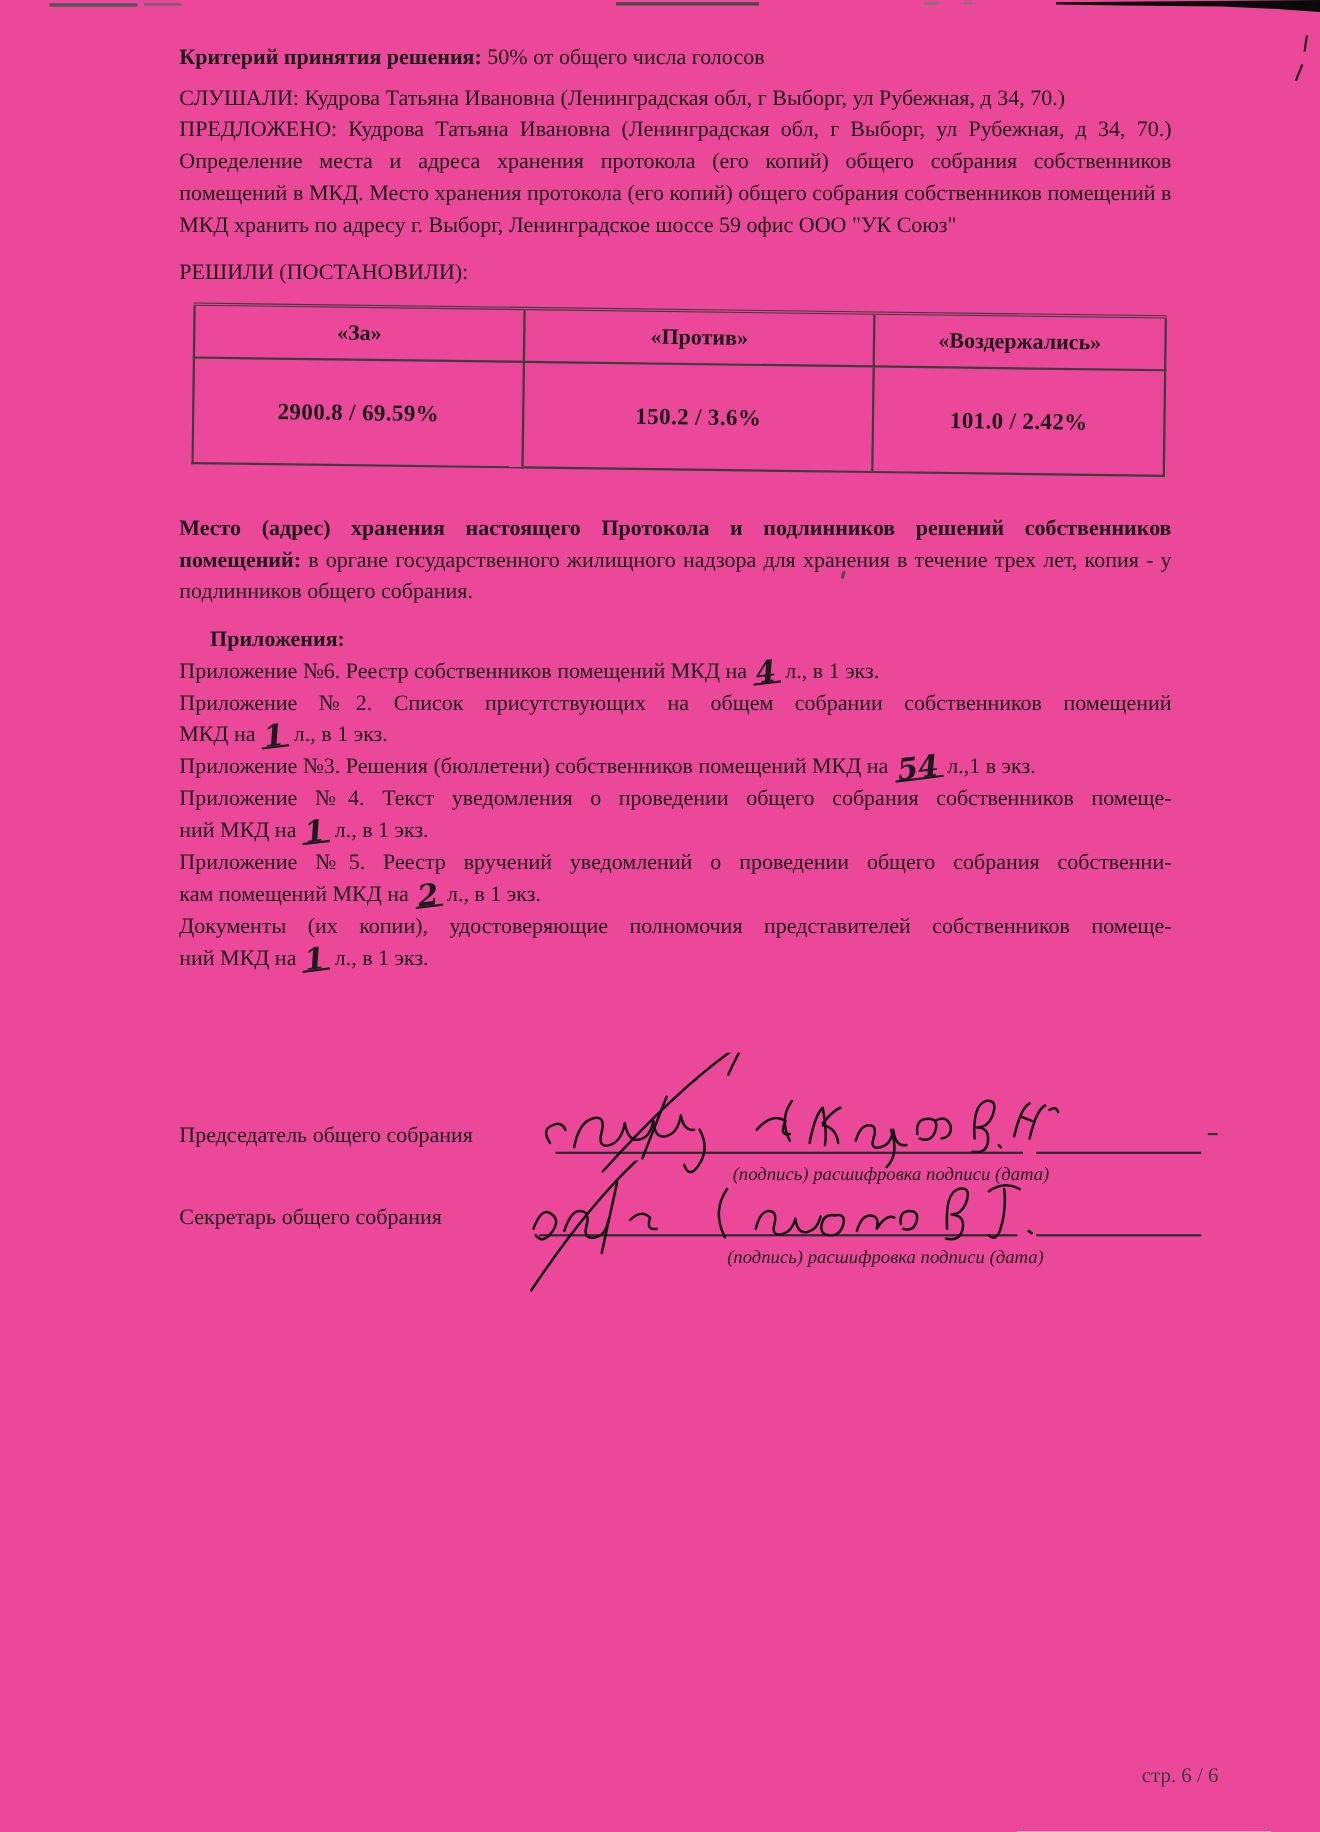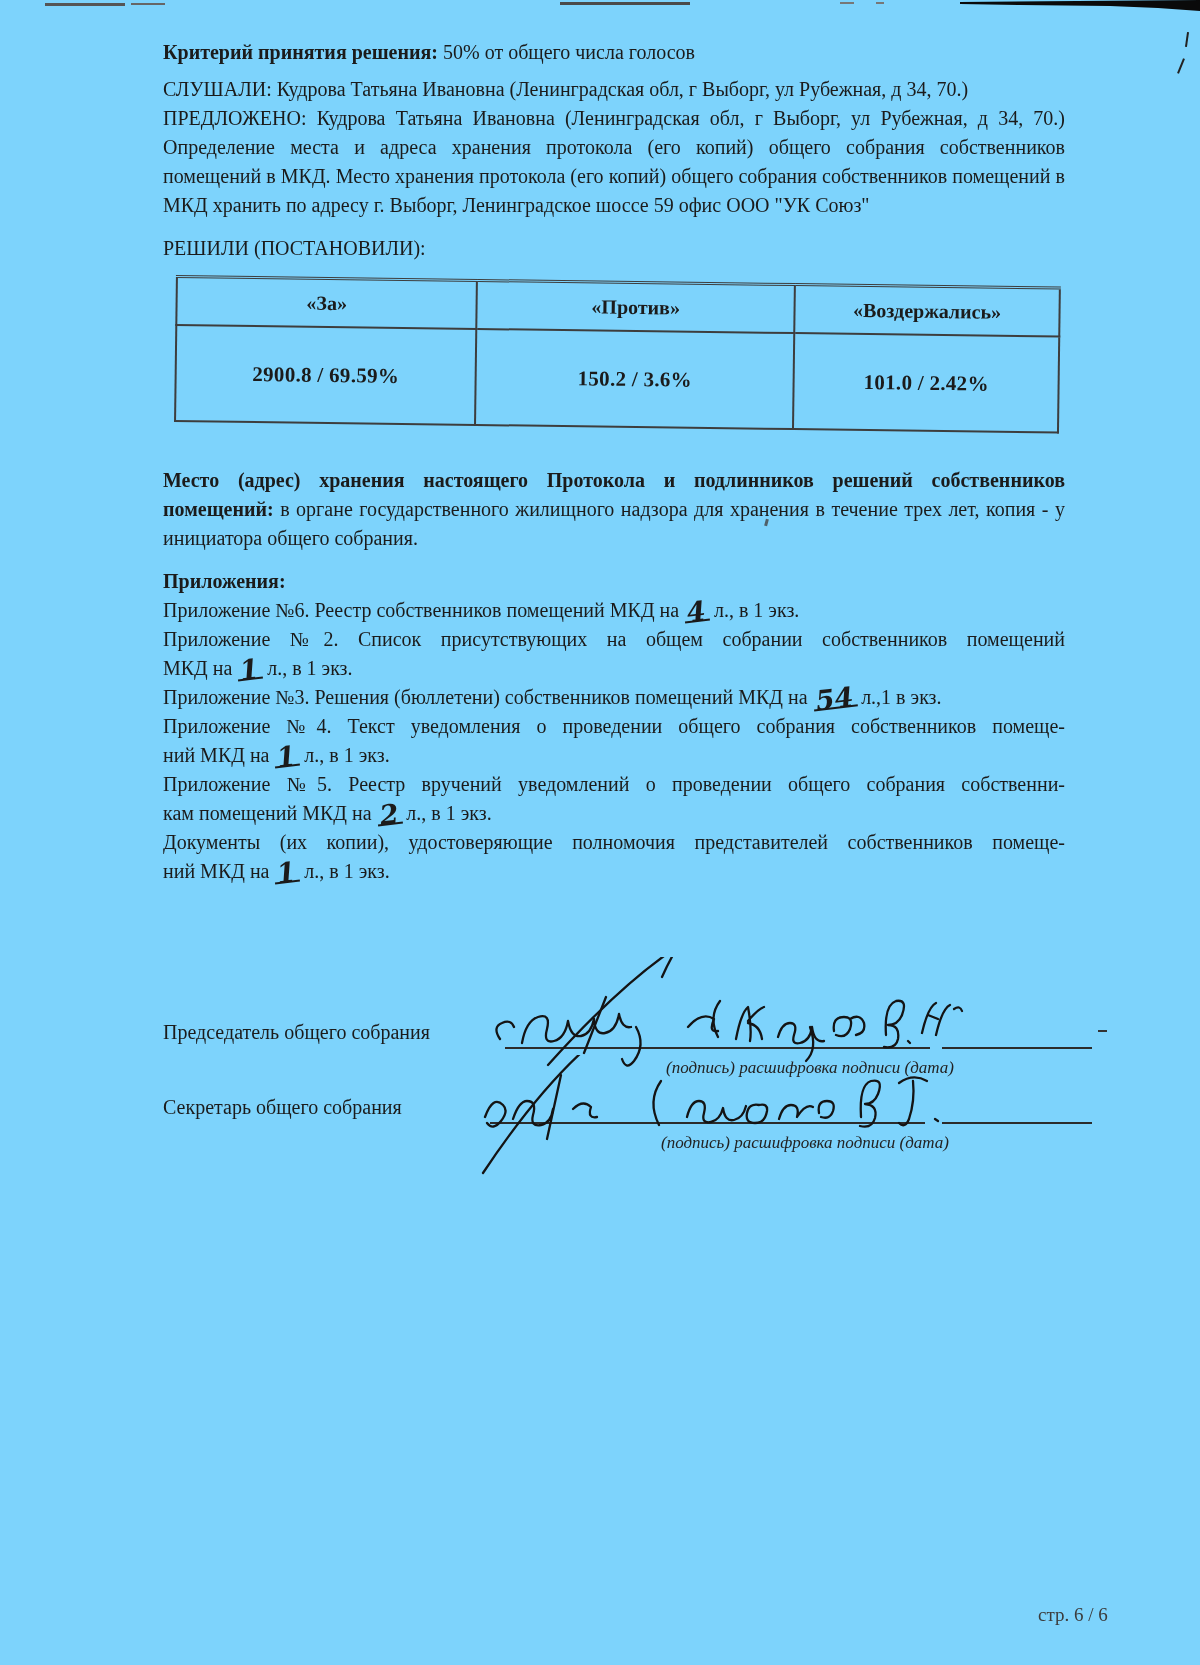--- a/index.html
+++ b/index.html
@@ -1,17 +1,17 @@
 <!DOCTYPE html>
 <html lang="ru"><head>
 <meta charset="utf-8">
 <style>
   html,body{margin:0;padding:0;background:#e8e8e8;}
   .page{
-    position:relative;width:1200px;height:1665px;margin:0 auto;background:#7dd3fc;
+    position:relative;width:1200px;height:1665px;margin:0 auto;background:#ec4899;
     overflow:hidden;color:#1b1b1b;
     font-family:"Liberation Serif","DejaVu Serif",serif;
     font-size:20px;line-height:29px;
   }
   .content{position:absolute;left:163px;top:38px;width:902px;}
   p{margin:0;}
   .b{font-weight:bold;}
   .jline{display:block;text-align:justify;text-align-last:justify;}
   .heard{margin-top:8px;}
   .proposed{text-align:justify;font-family:Liberation Serif, serif;}
@@ -19,21 +19,21 @@
   .tablewrap{margin-top:12px;margin-left:12px;width:885px;transform:rotate(0.75deg);transform-origin:left center;}
   table.votes{width:100%;border-collapse:collapse;}
   table.votes th,table.votes td{
     border:2px solid #3d3d3d;text-align:center;font-weight:bold;
   }
   table.votes th{height:44px;font-size:20px;border-top:3px double #3d3d3d;}
   table.votes td{height:92px;font-size:21px;letter-spacing:.3px;}
   .c1{width:34%;} .c2{width:36%;} .c3{width:30%;}
   .decision{margin-top:28px;font-weight:bold;font-size:21px;}
   .storage{margin-top:44px;text-align:justify;}
-  .attach-head{margin-top:14px;font-weight:bold;}
+  .attach-head{margin-top:14px;font-weight:bold;margin-left:28px;}
   .attach-item{margin:0;}
   .hw{
     display:inline-block;font-family:"DejaVu Serif",serif;font-style:italic;font-weight:bold;
     font-size:27px;line-height:16px;transform:rotate(-7deg);
     border-bottom:2px solid #1a1a1a;padding:0 3px;vertical-align:-4px;
   }
   .signatures{position:absolute;left:0;top:1005px;width:1200px;height:230px;}
   .sig-role{position:absolute;left:163px;white-space:nowrap;}
   .sig-line{position:absolute;border-bottom:2px solid #2b2b2b;height:0;}
   .sig-caption{position:absolute;width:380px;text-align:center;font-size:17px;color:#222;white-space:nowrap;font-style:italic;}
@@ -89,21 +89,21 @@
           <td>150.2 / 3.6%</td>
           <td>101.0 / 2.42%</td>
         </tr>
       </tbody>
         </table>
     </div>
 
 
     <p class="storage">
       <span class="b">Место (адрес) хранения настоящего Протокола и подлинников решений собственников помещений:</span>
-      <span>в органе государственного жилищного надзора для хранения в течение трех лет, копия - у инициатора общего собрания.</span>
+      <span>в органе государственного жилищного надзора для хранения в течение трех лет, копия - у подлинников общего собрания.</span>
     </p>
 
     <p class="attach-head">Приложения:</p>
 
     <div class="attach-item">
       <span>Приложение №6. Реестр собственников помещений МКД на</span>
       <span class="hw">4</span>
       <span>л., в 1 экз.</span>
     </div>
 

